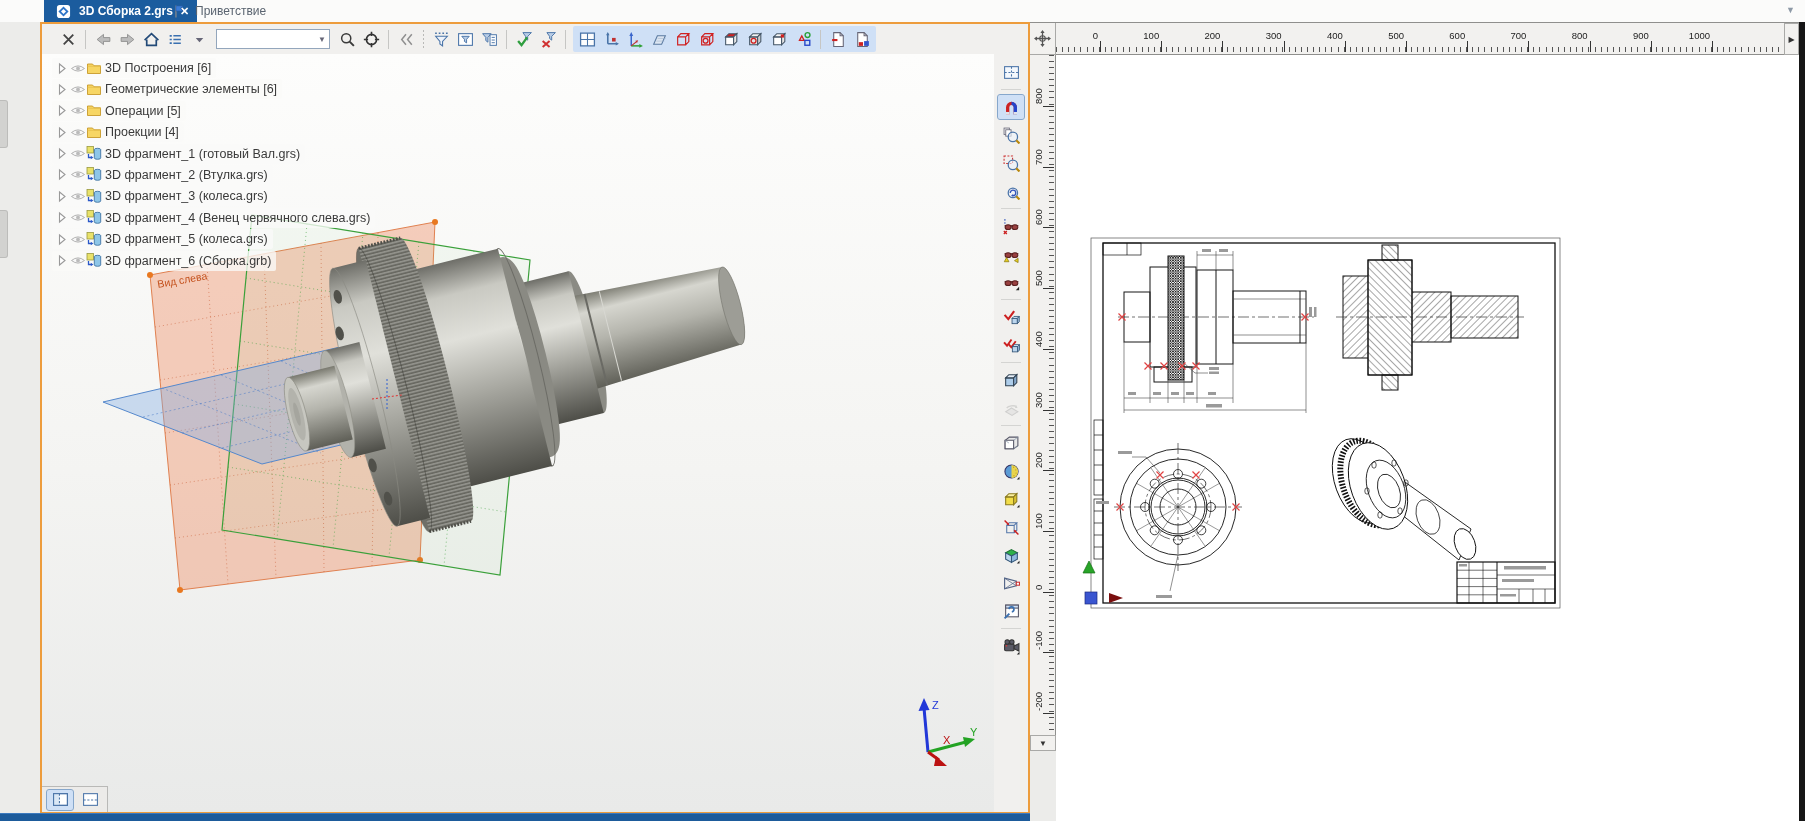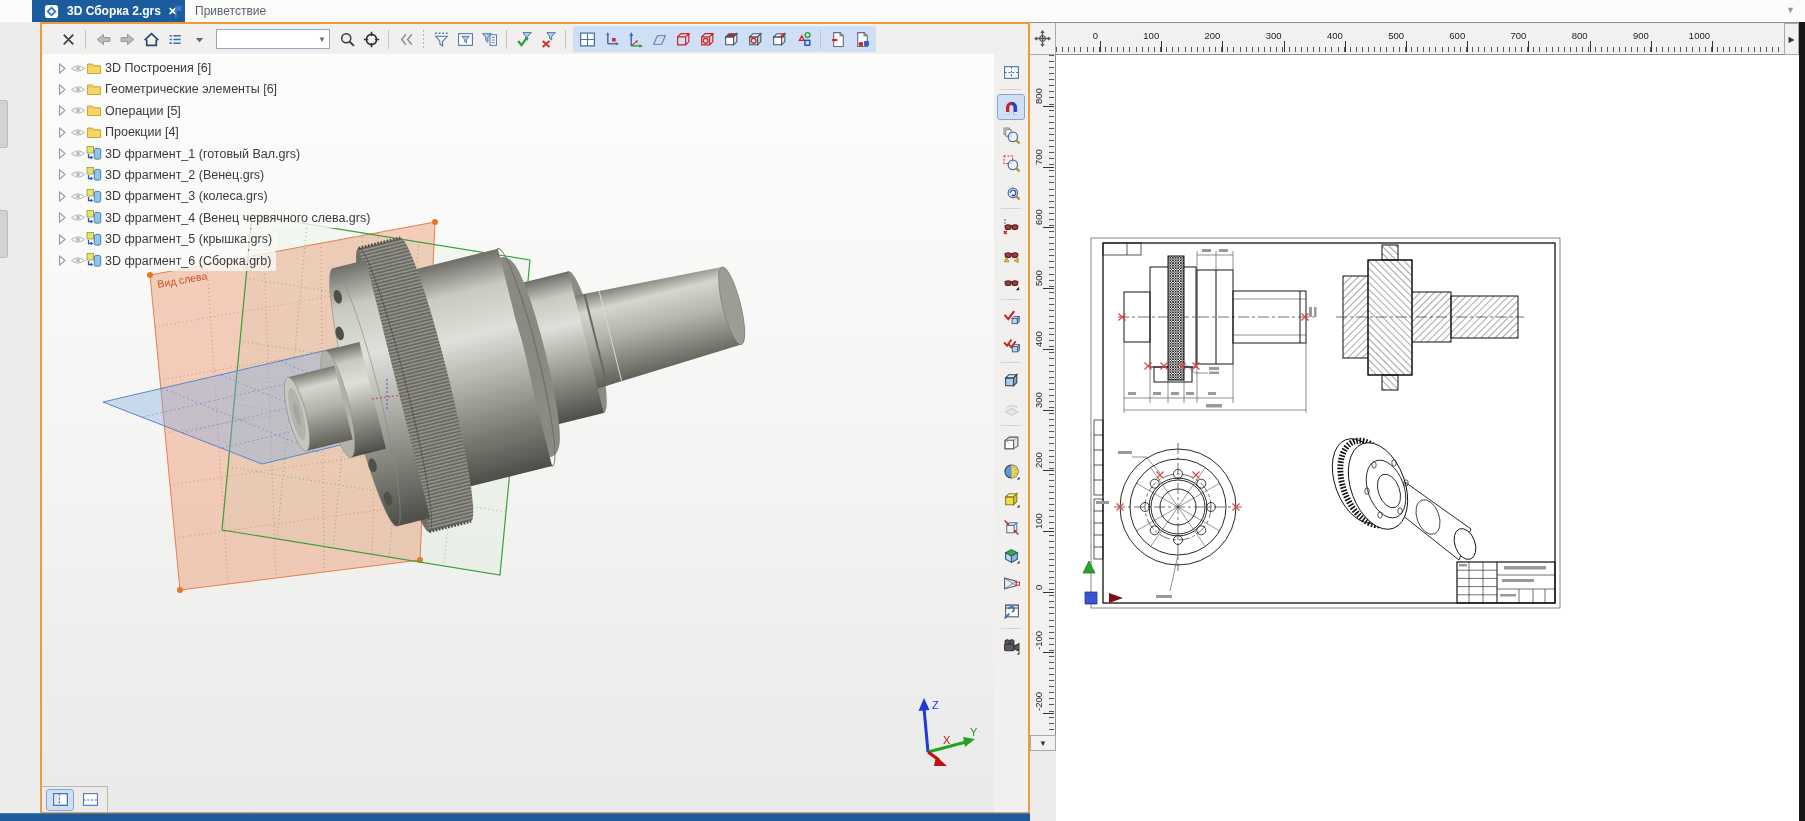--- a/index.html
+++ b/index.html
@@ -70,21 +70,21 @@
   .cl{fill:none;stroke:#333;stroke-width:.7;stroke-dasharray:11 3 3 3;}
   .rx{stroke:#e04343;stroke-width:1.2;}
   .dimtxt{fill:#9a9a9a;}
 </style>
 </head>
 <body>
 
 <div id="app">
 
   <div id="tabbar">
-    <div class="tab active" style="left:32px;">
+    <div class="tab active" style="left:44px;">
       <span class="icn">
           <svg viewBox="0 0 16 16" width="15" height="15">
             <rect x="1" y="1" width="14" height="14" rx="3" fill="#fff"></rect>
             <path d="M8 2.6L13.4 8 8 13.4 2.6 8z" fill="#2e75c8"></path>
             <path d="M8 5.3L10.7 8 8 10.7 5.3 8z" fill="#fff"></path>
           </svg>
         </span>
       <span class="tlabel">3D Сборка 2.grs</span>
       <span class="tclose">✕</span>
     </div>
@@ -527,21 +527,21 @@
             </span>
             <span class="icn">
               <svg viewBox="0 0 16 16" width="17" height="17">
                 <rect x="1" y="1" width="6.5" height="6.5" fill="#e9e26a" stroke="#9a9a40" stroke-width=".8"></rect>
                 <ellipse cx="11.5" cy="4.2" rx="3.2" ry="1.4" fill="#8ec6e8" stroke="#34689a" stroke-width=".8"></ellipse>
                 <path d="M8.3 4.2v8.2a3.2 1.4 0 0 0 6.4 0V4.2" fill="#8ec6e8" stroke="#34689a" stroke-width=".8"></path>
                 <path d="M2.5 8.5v3.5h2.5" fill="none" stroke="#2a58c8" stroke-width="1.3"></path>
                 <path d="M4.8 10.3l2.6 1.7-2.6 1.7z" fill="#2a58c8"></path>
               </svg>
             </span>
-            <span class="tree-label">3D фрагмент_2 (Венец.grs)</span>
+            <span class="tree-label">3D фрагмент_2 (Втулка.grs)</span>
           </div>
           <div class="tree-row">
             <span class="icn">
               <svg viewBox="0 0 16 16" width="17" height="17">
                 <path d="M5.5 3.5l5.5 4.5-5.5 4.5z" fill="#fff" stroke="#999" stroke-width="1.1"></path>
               </svg>
             </span>
             <span class="icn">
               <svg viewBox="0 0 16 16" width="17" height="17">
                 <path d="M1.5 8q6.5-5.2 13 0-6.5 5.2-13 0z" fill="#f8f8f8" stroke="#aaa" stroke-width=".9"></path>
@@ -596,21 +596,21 @@
             </span>
             <span class="icn">
               <svg viewBox="0 0 16 16" width="17" height="17">
                 <rect x="1" y="1" width="6.5" height="6.5" fill="#e9e26a" stroke="#9a9a40" stroke-width=".8"></rect>
                 <ellipse cx="11.5" cy="4.2" rx="3.2" ry="1.4" fill="#8ec6e8" stroke="#34689a" stroke-width=".8"></ellipse>
                 <path d="M8.3 4.2v8.2a3.2 1.4 0 0 0 6.4 0V4.2" fill="#8ec6e8" stroke="#34689a" stroke-width=".8"></path>
                 <path d="M2.5 8.5v3.5h2.5" fill="none" stroke="#2a58c8" stroke-width="1.3"></path>
                 <path d="M4.8 10.3l2.6 1.7-2.6 1.7z" fill="#2a58c8"></path>
               </svg>
             </span>
-            <span class="tree-label">3D фрагмент_5 (крышка.grs)</span>
+            <span class="tree-label">3D фрагмент_5 (колеса.grs)</span>
           </div>
           <div class="tree-row">
             <span class="icn">
               <svg viewBox="0 0 16 16" width="17" height="17">
                 <path d="M5.5 3.5l5.5 4.5-5.5 4.5z" fill="#fff" stroke="#999" stroke-width="1.1"></path>
               </svg>
             </span>
             <span class="icn">
               <svg viewBox="0 0 16 16" width="17" height="17">
                 <path d="M1.5 8q6.5-5.2 13 0-6.5 5.2-13 0z" fill="#f8f8f8" stroke="#aaa" stroke-width=".9"></path>

